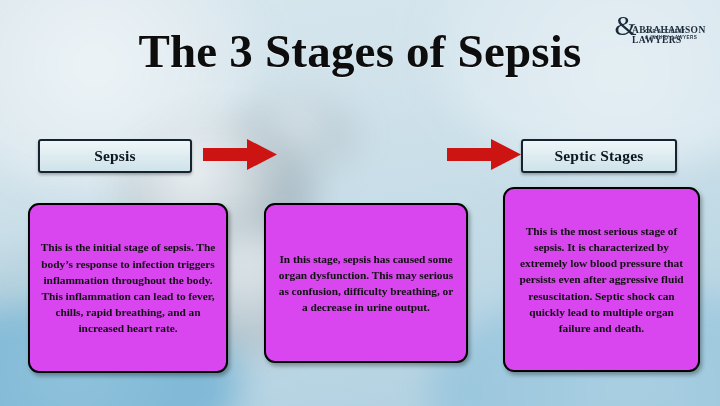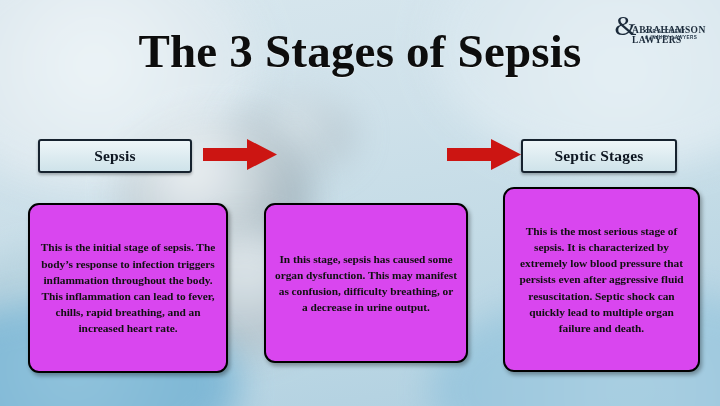--- a/index.html
+++ b/index.html
@@ -232,19 +232,19 @@
     <polygon points="0,9 44,9 44,0 74,15.5 44,31 44,22 0,22" fill="#cc1512"></polygon>
   </svg>
   <svg class="arrow" id="arrow-2" viewBox="0 0 74 31">
     <polygon points="0,9 44,9 44,0 74,15.5 44,31 44,22 0,22" fill="#cc1512"></polygon>
   </svg>
 
   <div class="desc" id="desc-1">
     <p>This is the initial stage of sepsis. The body’s response to infection triggers inflammation throughout the body. This inflammation can lead to fever, chills, rapid breathing, and an increased heart rate.</p>
   </div>
   <div class="desc" id="desc-2">
-    <p>In this stage, sepsis has caused some organ dysfunction. This may manifest as confusion, difficulty breathing, or a decrease in urine output.</p>
+    <p>In this stage, sepsis has caused some organ dysfunction. This may serious as confusion, difficulty breathing, or a decrease in urine output.</p>
   </div>
   <div class="desc" id="desc-3">
     <p>This is the most serious stage of sepsis. It is characterized by extremely low blood pressure that persists even after aggressive fluid resuscitation. Septic shock can quickly lead to multiple organ failure and death.</p>
   </div>
 
 </div>
 
 </body></html>

